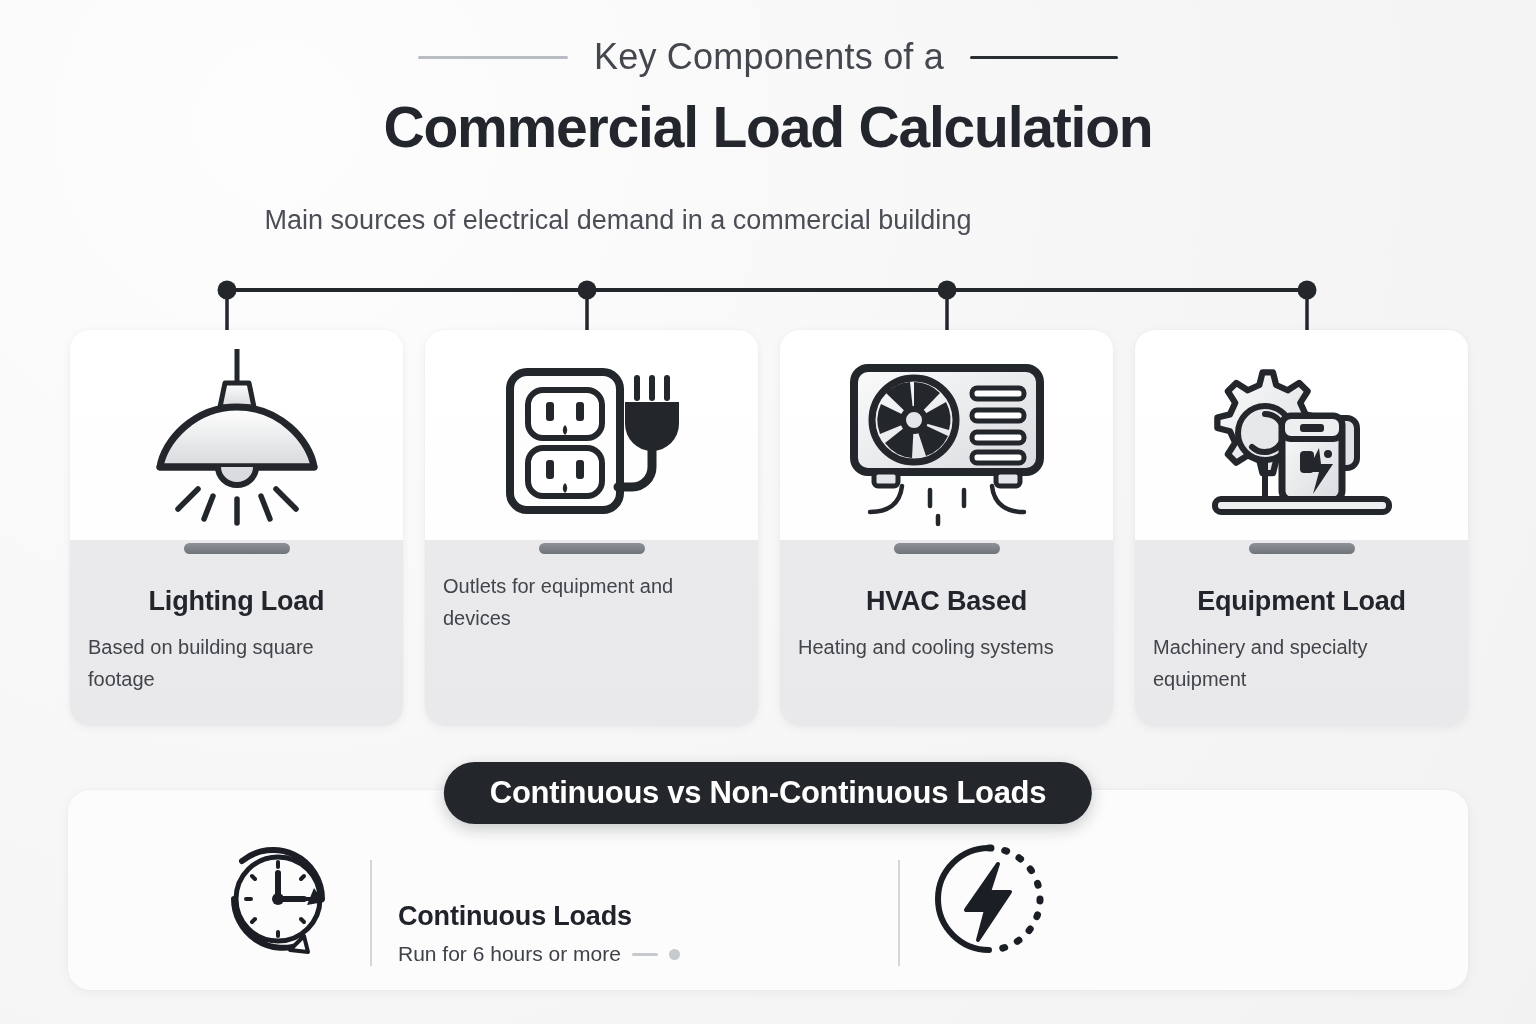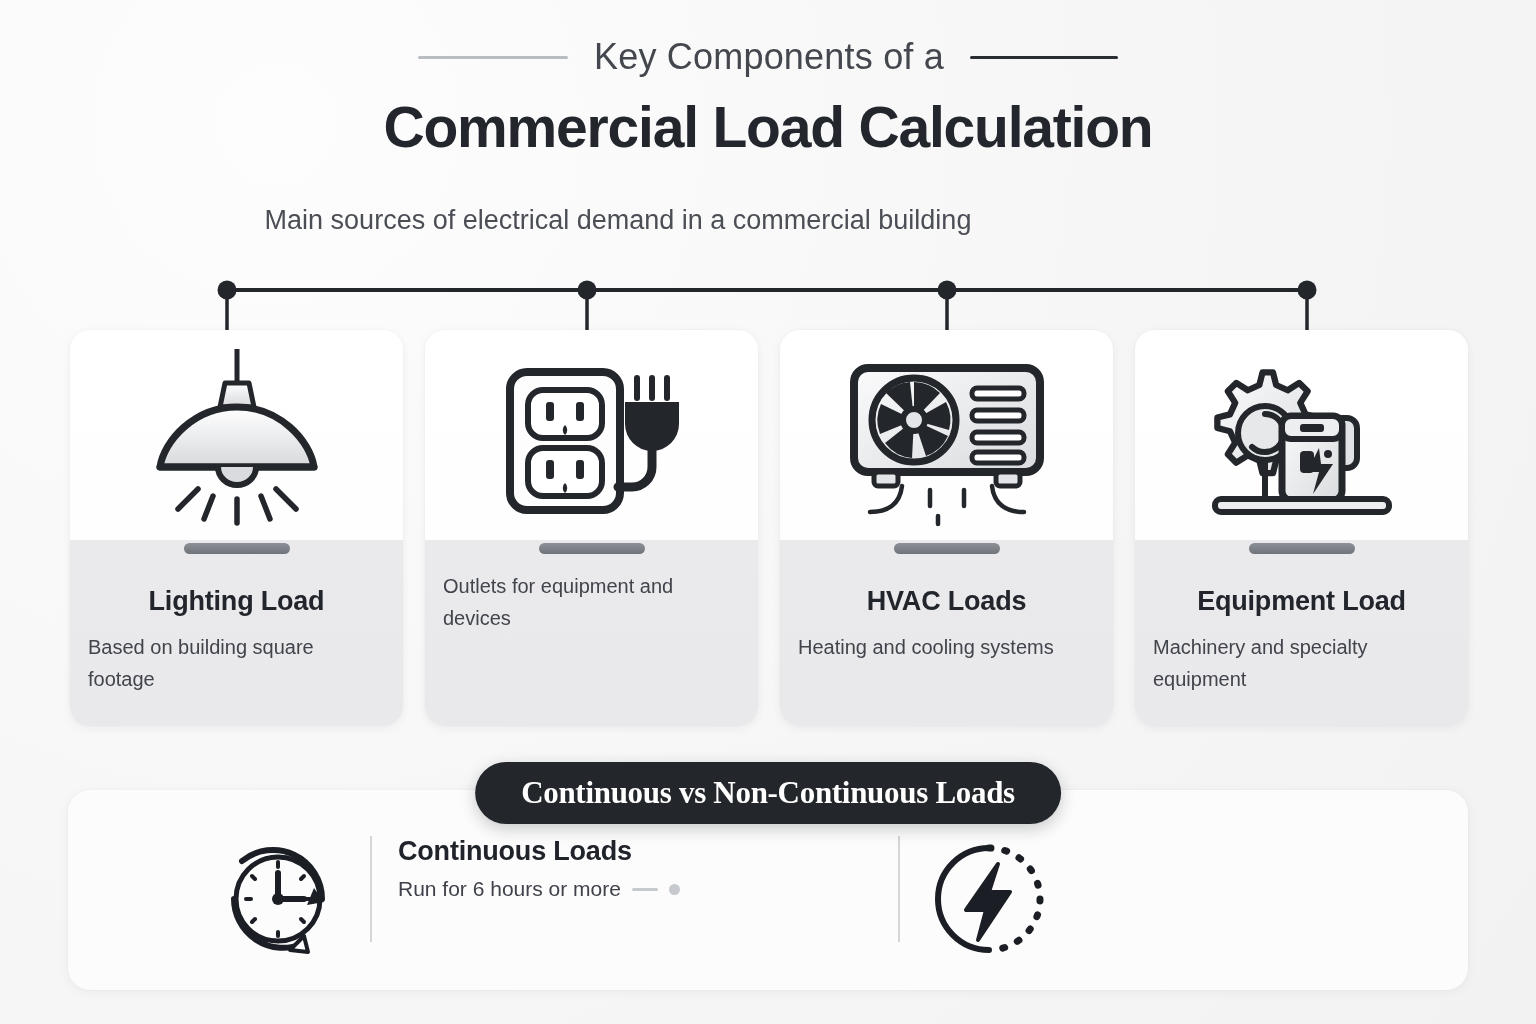--- a/index.html
+++ b/index.html
@@ -75,29 +75,28 @@
     background:#fcfcfc; border-radius:22px;
     box-shadow:0 2px 12px rgba(20,22,28,.05), 0 0 0 1px rgba(0,0,0,.012);
   }
   .pill{
     position:absolute; left:50%; transform:translateX(-50%);
     top:762px; height:62px; padding:0 46px;
     background:#23262b; border-radius:32px;
     display:flex; align-items:center; justify-content:flex-end;
     box-shadow:0 5px 16px rgba(20,22,28,.22);
     z-index:5;
-    font-family:Liberation Serif, serif;
   }
   .pill-text{ color:#ffffff; font-size:31px; font-weight:700; white-space:nowrap; letter-spacing:-.3px; }
 
   .halves{
     position:absolute; inset:0; display:flex; align-items:center;
     padding-top:22px;
   }
-  .half{ flex:1 1 0; display:flex; align-items:flex-start; gap:26px; padding-left:150px; }
+  .half{ flex:1 1 0; display:flex; align-items:flex-end; gap:26px; padding-left:150px; }
   .half.right{ padding-left:110px; }
   .vdiv{ width:2px; height:106px; background:#d4d6da; flex:0 0 auto; }
   .half-texts{ display:flex; flex-direction:column; gap:10px; }
   .half-title{ font-size:27px; font-weight:700; color:#20232a; letter-spacing:-.2px; }
   .half-sub-row{ display:flex; align-items:center; gap:11px; }
   .half-sub{ font-size:21px; color:#3f424a; }
   .accent-line{ width:26px; height:3px; background:#c6c9ce; border-radius:2px; }
   .accent-dot{ width:11px; height:11px; border-radius:50%; background:#c6c9ce; }
   .half-icon{ flex:0 0 auto; }
 </style>
@@ -213,21 +212,21 @@
           <g fill="none" stroke="#23262b" stroke-width="4.5" stroke-linecap="round">
             <path d="M60 132 C58 150 46 158 28 158"></path>
             <path d="M150 132 C152 150 164 158 182 158"></path>
             <line x1="88" y1="136" x2="88" y2="152"></line>
             <line x1="122" y1="136" x2="122" y2="152"></line>
             <line x1="96" y1="162" x2="96" y2="170"></line>
           </g>
         </svg>
       </div>
       <div class="divider-pill"></div>
-      <div class="card-title">HVAC Loads</div>
+      <div class="card-title">HVAC Based</div>
       <div class="card-desc">Heating and cooling systems</div>
     </div>
 
     <div class="card">
       <div class="card-icon">
         <svg width="210" height="172" viewBox="0 0 210 172">
           <defs>
             <linearGradient id="eqG" x1="0" y1="0" x2="1" y2="1">
               <stop offset="0" stop-color="#fbfbfc"></stop>
                 <stop offset="1" stop-color="#d9dbde"></stop>

